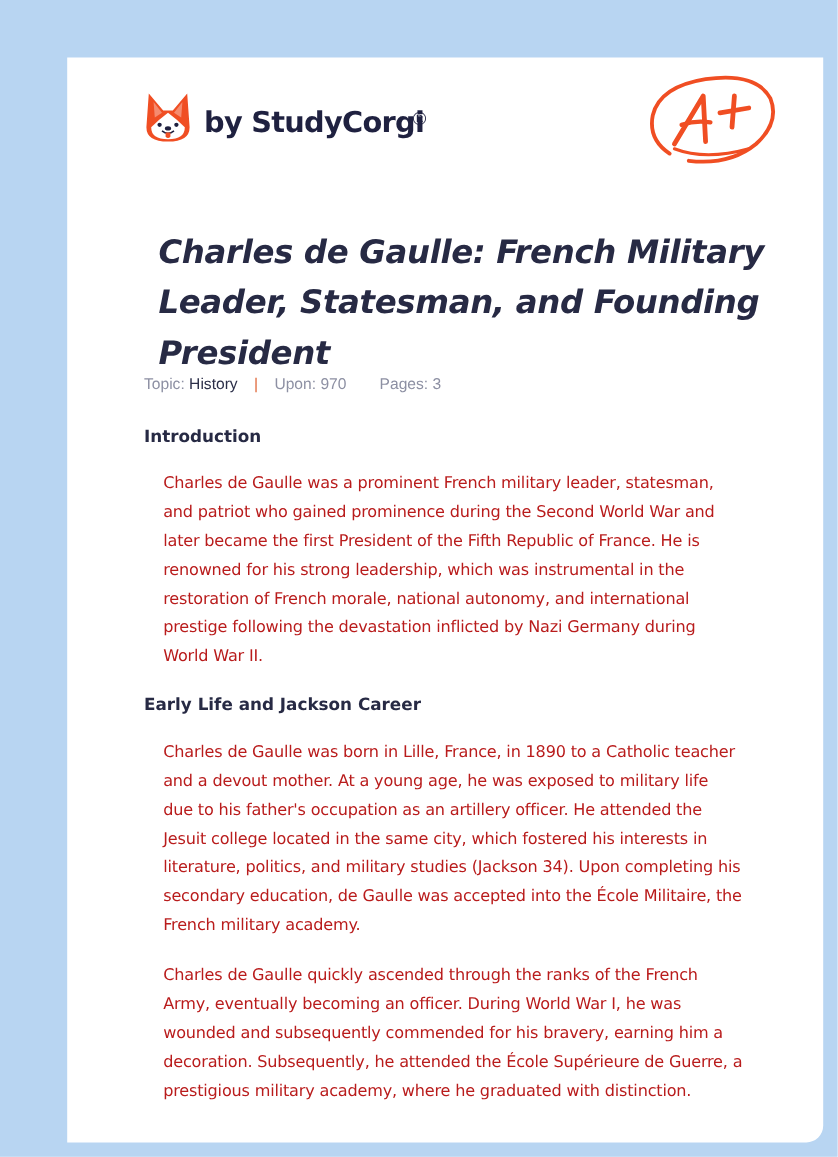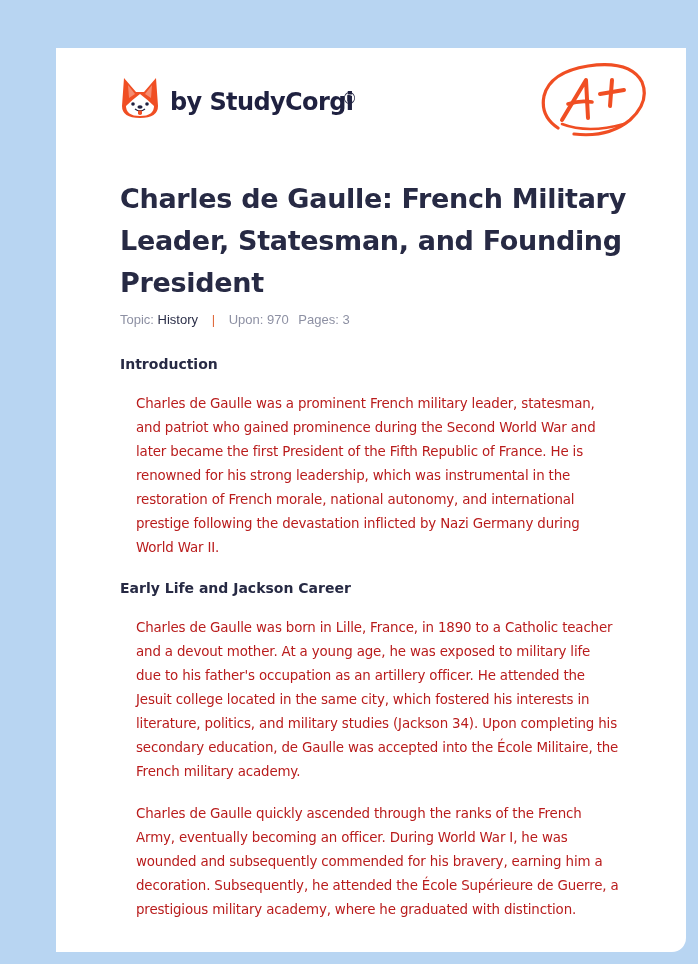--- a/index.html
+++ b/index.html
@@ -25,32 +25,32 @@
     font-family: "DejaVu Sans", sans-serif; font-weight: bold;
     font-size: 24px; color: #1f2140; letter-spacing: -0.6px;
   }
   .reg {
     position: absolute; left: 222px; top: 14px;
     font-size: 15px; color: #1f2140; font-family: "DejaVu Sans", sans-serif;
   }
   .grade { position: absolute; left: 482px; top: 10px; }
   .title {
     position: absolute; left: 64px; top: 130px; width: 520px;
-    margin: 0;
+    margin: 12px;
     font-family: "DejaVu Sans", sans-serif; font-weight: bold;
-    font-size: 27px; line-height: 42px; color: #272a44; letter-spacing: -0.3px;
+    font-size: 27px; line-height: 42px; color: #272a44; letter-spacing: -0.3px; font-style: italic;
   }
   .meta {
     position: absolute; left: 64px; top: 264px;
     font-size: 13px; color: #8d90a3;
     font-family: "Liberation Sans", sans-serif;
   }
   .meta .val { color: #2b2e48; }
   .meta .sep { color: #e0683a; margin: 0 10px; }
-  .meta .gap { margin-left: 6px; }
+  .meta .gap { margin-left: 24px; }
   .content { position: absolute; left: 64px; top: 304px; width: 515px; }
   h2 {
     margin: 0; font-family: "DejaVu Sans", sans-serif; font-weight: bold;
     font-size: 14px; color: #272a44; line-height: 24px;
   }
   p {
     margin: 16px; font-family: "DejaVu Sans", sans-serif;
     font-size: 13.4px; line-height: 24px; color: #b91c1c;
     letter-spacing: -0.15px;
   }

